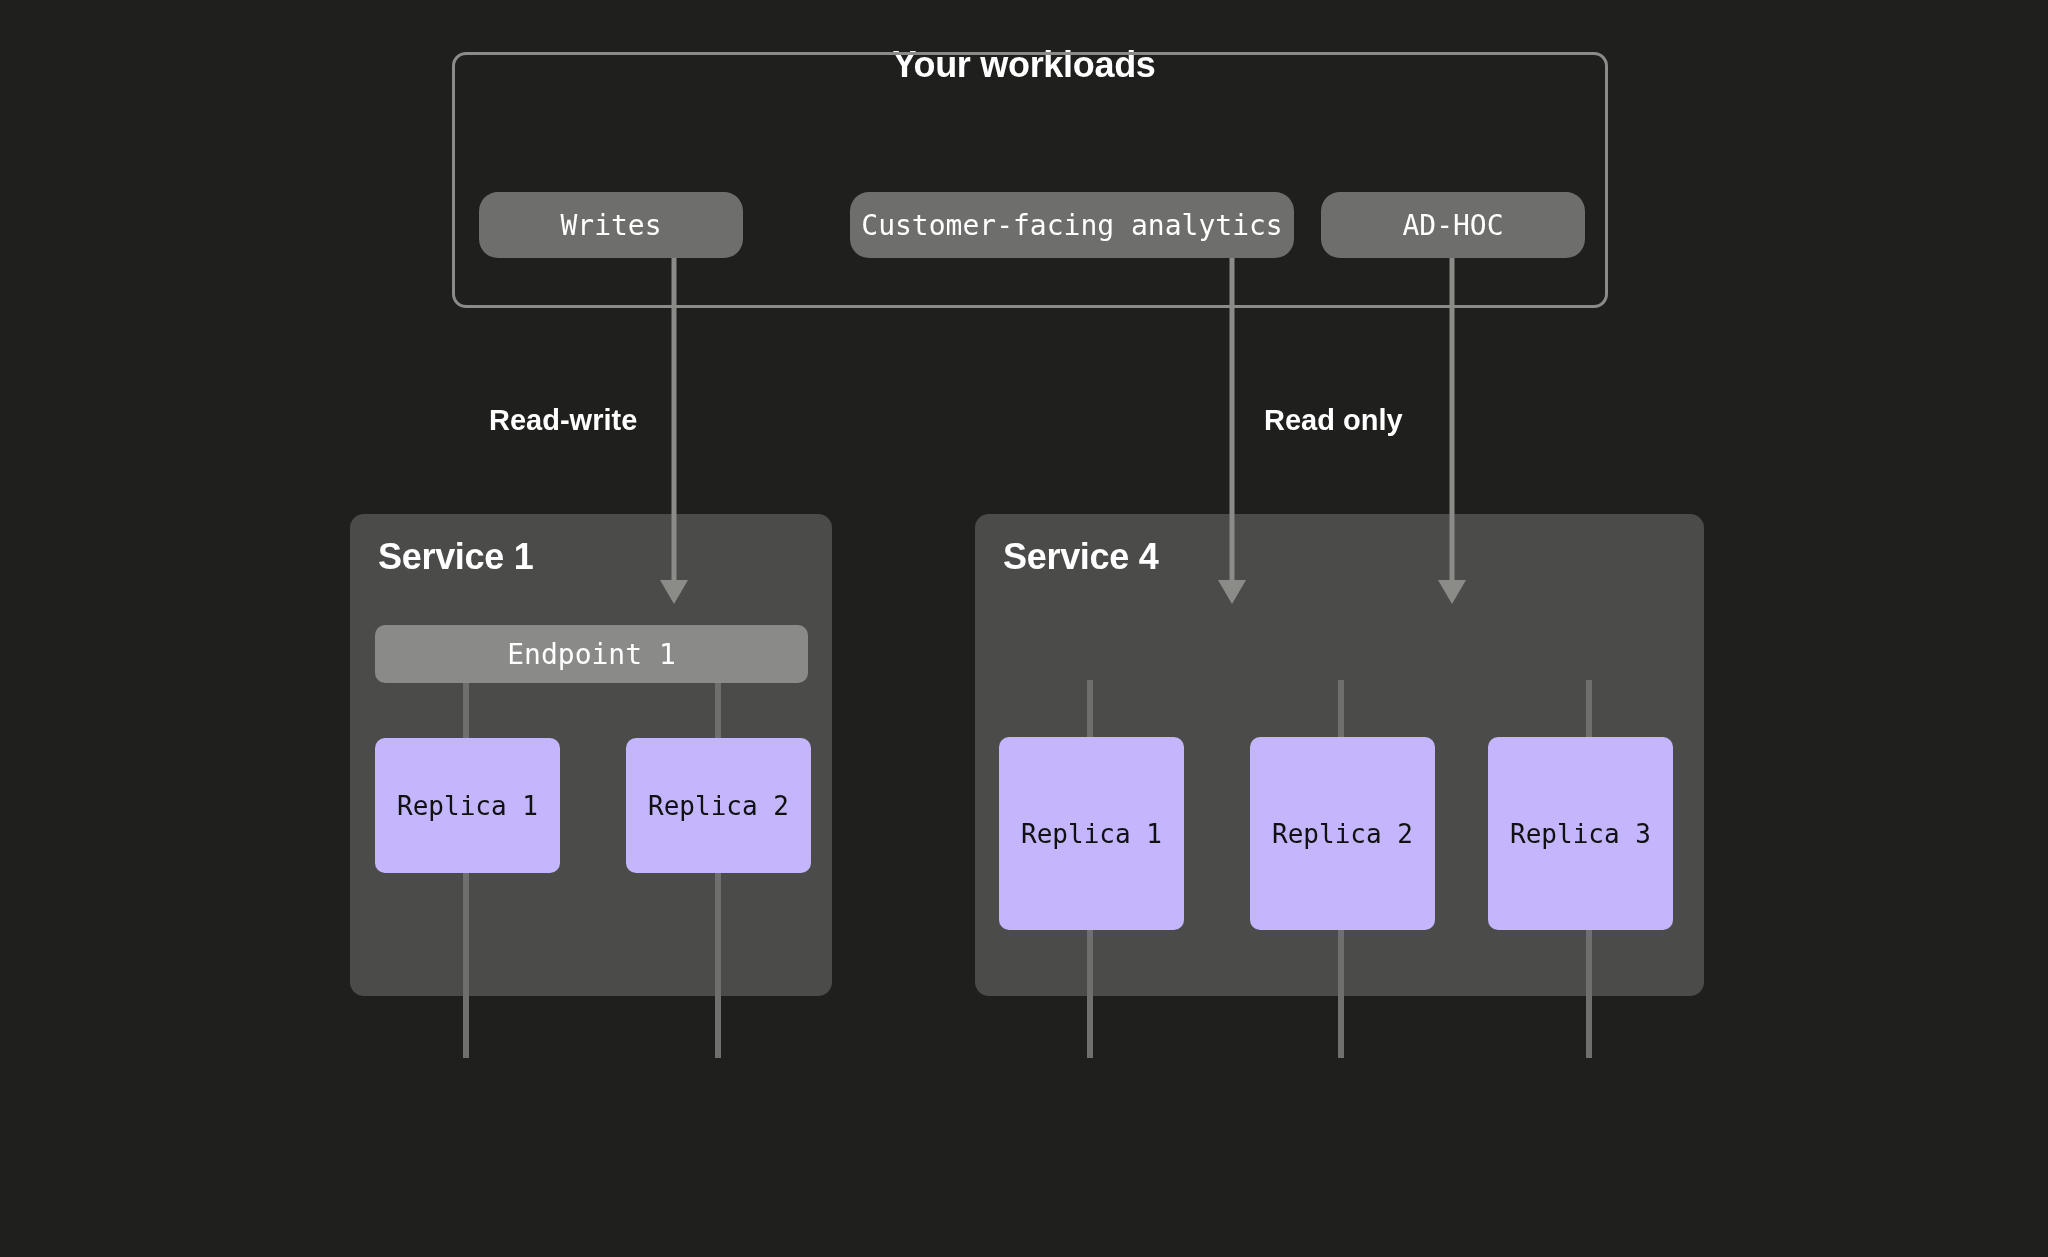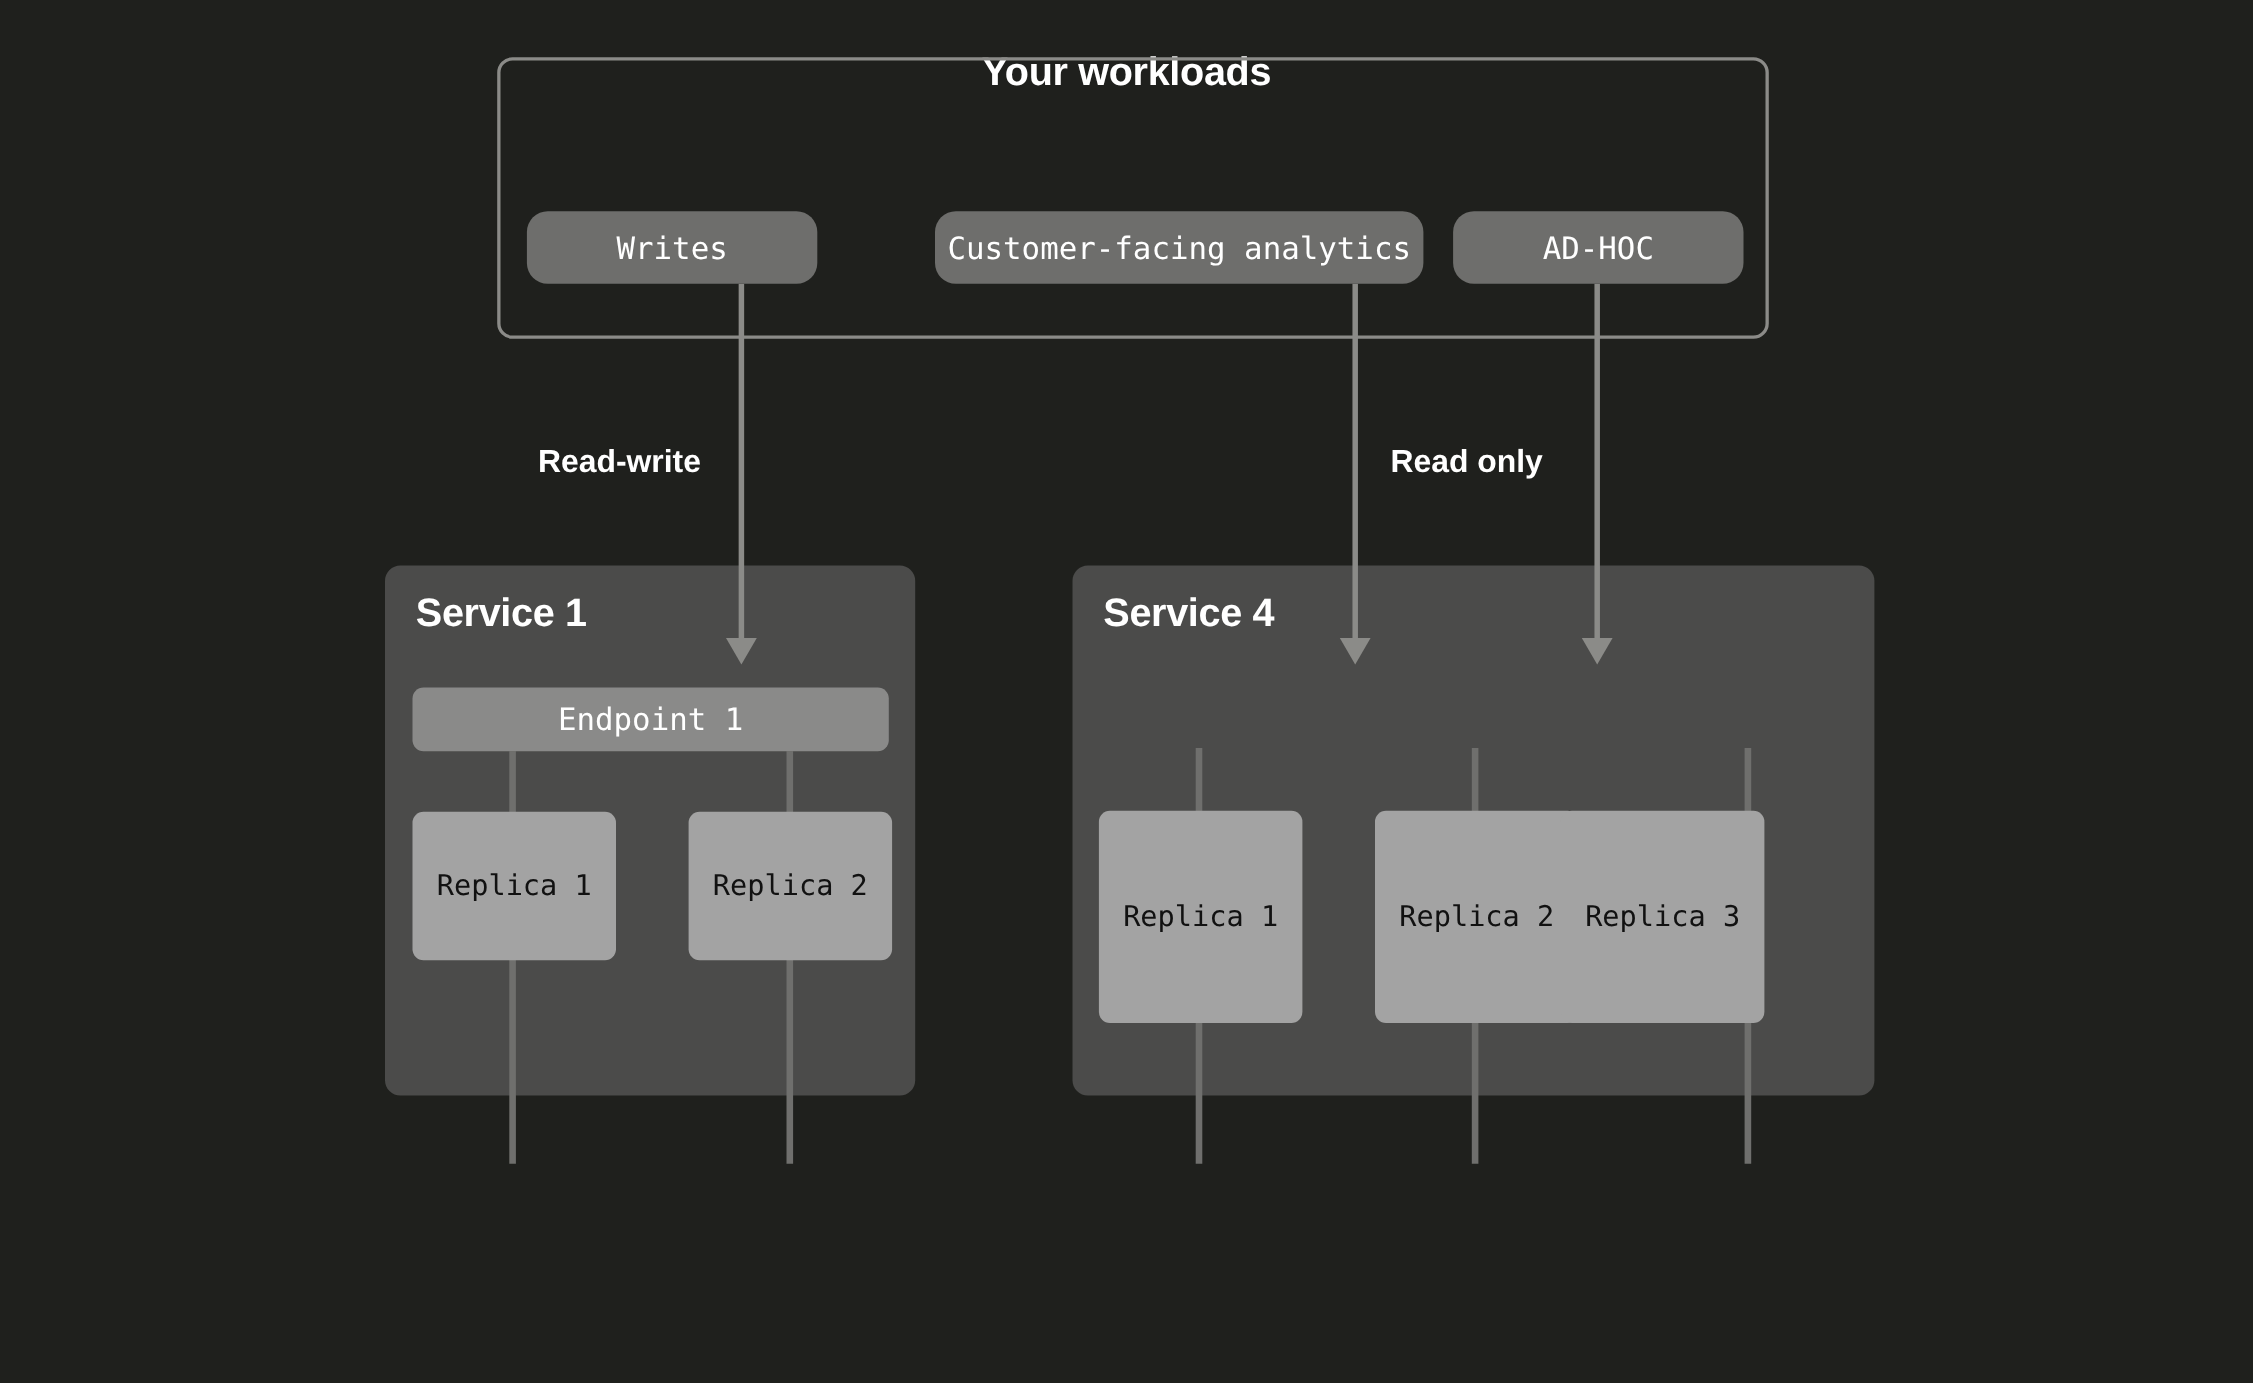--- a/index.html
+++ b/index.html
@@ -103,36 +103,36 @@
     align-items: center;
     justify-content: center;
     box-sizing: border-box;
     z-index: 5;
   }
   .endpoint-1 { left: 375px; top: 625px; width: 433px; height: 58px; }
   .endpoint-2 { left: 999px; top: 622px; width: 681px; height: 58px; }
 
   .replica {
     position: absolute;
-    background: #a3a3a3;
+    background: #c4b5fd;
     border-radius: 10px;
     color: #111111;
     font-family: "DejaVu Sans Mono", "Liberation Mono", monospace;
     font-size: 26px;
     display: flex;
     align-items: center;
     justify-content: center;
     box-sizing: border-box;
     z-index: 5;
   }
   .rep-s1-1 { left: 375px; top: 738px; width: 185px; height: 135px; }
   .rep-s1-2 { left: 626px; top: 738px; width: 185px; height: 135px; }
   .rep-s2-1 { left: 999px; top: 737px; width: 185px; height: 193px; }
   .rep-s2-2 { left: 1250px; top: 737px; width: 185px; height: 193px; }
-  .rep-s2-3 { left: 1419px; top: 737px; width: 185px; height: 193px; }
+  .rep-s2-3 { left: 1488px; top: 737px; width: 185px; height: 193px; }
 
   
   .storage {
     position: absolute;
     left: 352px;
     top: 1058px;
     width: 1352px;
     height: 146px;
     background: #e8fa00;
     border-radius: 12px;

